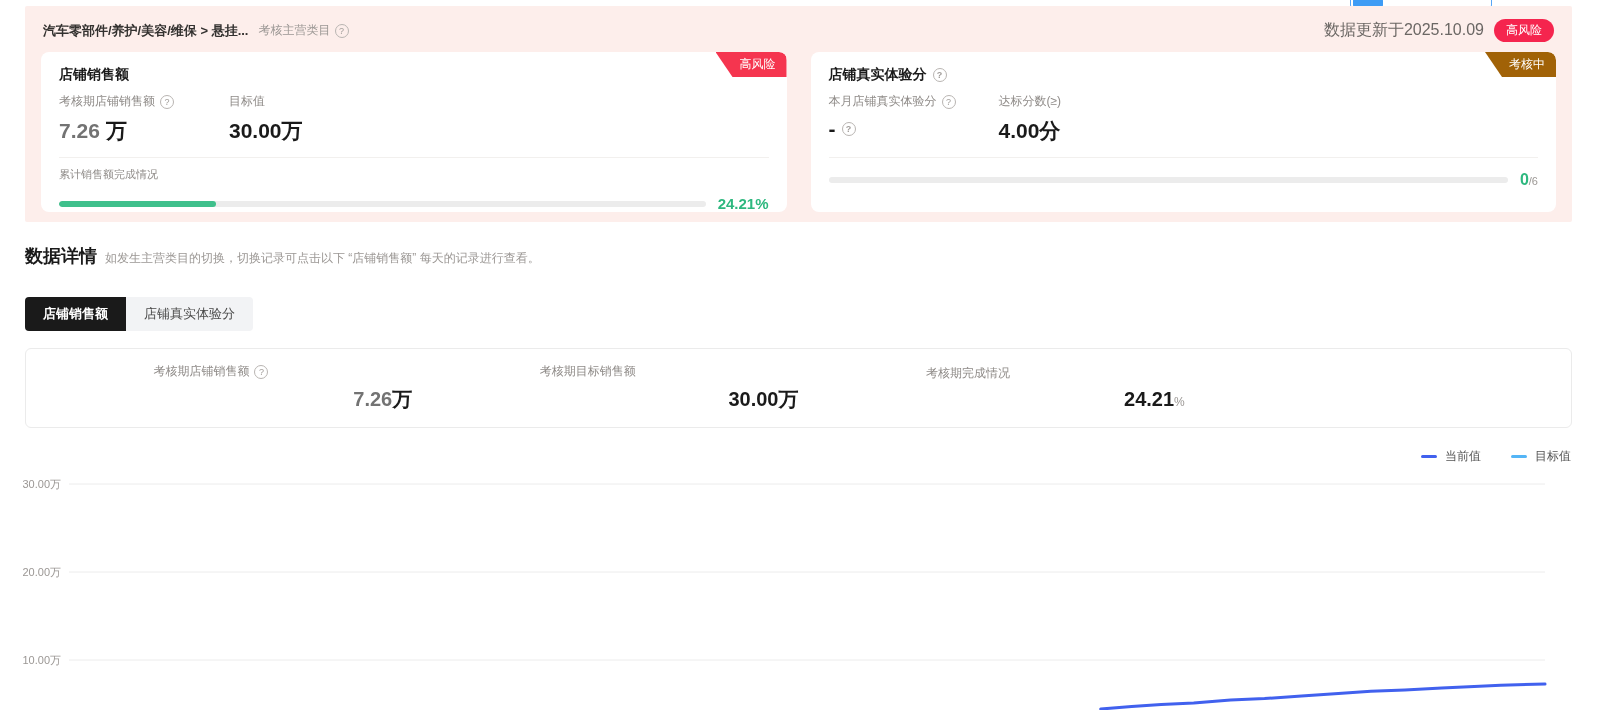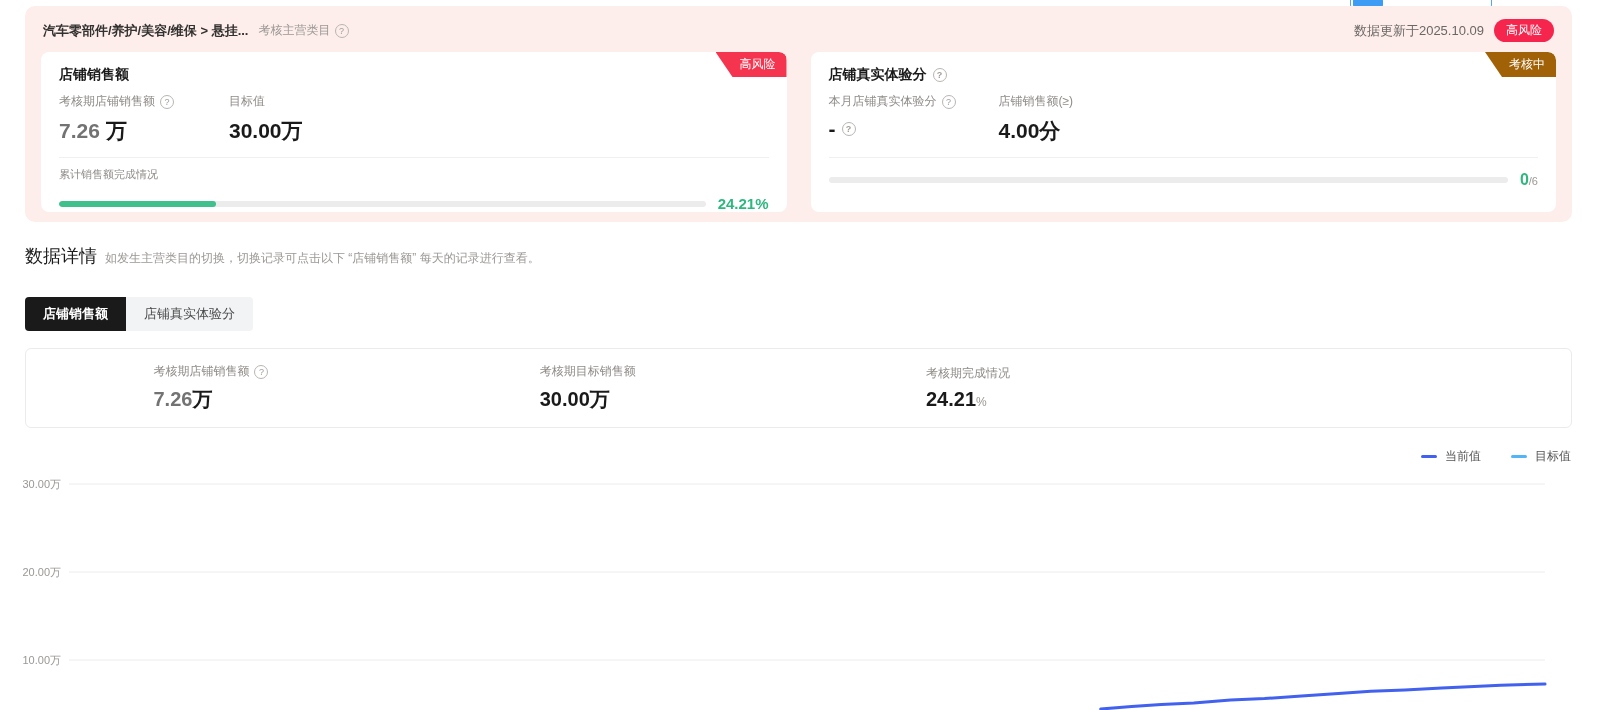--- a/index.html
+++ b/index.html
@@ -7,28 +7,28 @@
     font-family:"Liberation Sans","DejaVu Sans",sans-serif; color:#1a1a1a; }
 
   
   .top-toggle { position:absolute; top:0; left:1350px; width:142px; height:14px;
     background:#fff; border:1px solid #57a6f6; border-top:none; border-radius:0 0 9px 9px; }
   .top-toggle .seg { position:absolute; left:2px; top:-2px; width:30px; height:13px;
     background:#3e9cf5; border-radius:3px 3px 6px 6px; }
 
   
   .banner { position:absolute; top:6px; left:25px; right:25px; height:216px;
-    background:#fdeeeb; border-radius:10px; }
+    background:#fdeeeb; border-radius:2px; }
   .banner-head { display:flex; justify-content:space-between; align-items:center;
     padding:13px 18px 0 18px; }
   .bc-left { display:flex; align-items:center; gap:10px; }
   .breadcrumb { font-size:13px; font-weight:700; color:#33312f; }
   .cat-label { font-size:12px; color:#9b9794; display:flex; align-items:center; gap:4px; }
   .bc-right { display:flex; align-items:center; gap:10px; }
-  .updated { font-size:13px; color:#6b6764; }
+  .updated { font-size:16px; color:#6b6764; }
   .pill { background:#f5254e; color:#fff; font-size:12px; padding:3px 12px; border-radius:20px; }
 
   .help { display:inline-flex; width:14px; height:14px; border:1px solid #b9b5b2; color:#a09c99;
     border-radius:50%; font-size:9px; align-items:center; justify-content:center; flex:0 0 auto; }
 
   .cards { display:flex; gap:24px; padding:10px 16px 0 16px; }
   .card { position:relative; flex:1; height:160px; background:#fff; border-radius:8px;
     padding:14px 18px; overflow:hidden; }
   .ribbon { position:absolute; top:0; right:0; height:25px; line-height:25px;
     padding:0 11px 0 24px; color:#fff; font-size:12px;
@@ -47,35 +47,35 @@
   .bar-row { display:flex; align-items:center; gap:12px; margin-top:13px; }
   .track { flex:1; height:6px; background:#ececec; border-radius:3px; overflow:hidden; }
   .fill { height:100%; background:#3fc08c; border-radius:3px; width:0; }
   .pct { font-size:15px; font-weight:700; color:#2eb87f; white-space:nowrap; }
   .frac-num { font-size:16px; font-weight:700; color:#2eb87f; }
   .frac-den { font-size:11px; color:#9b9794; }
 
   
   .details-head { position:absolute; top:244px; left:25px; right:25px;
     display:flex; align-items:baseline; gap:8px; }
-  .details-title { font-size:18px; font-weight:400; color:#1a1a1a;text-align:right; }
+  .details-title { font-size:18px; font-weight:700; color:#1a1a1a;text-align:right; }
   .details-sub { font-size:12px; color:#9b9794; }
 
   .tabs { position:absolute; top:297px; left:25px; display:inline-flex;
     border-radius:4px; overflow:hidden; }
   .tab { font-size:13px; padding:8px 18px; cursor:pointer; }
   .tab.active { background:#1a1a1a; color:#fff; font-weight:600; }
   .tab.idle { background:#f2f3f5; color:#4a4a4a; }
 
   .stats-card { position:absolute; top:348px; left:25px; right:25px; height:80px;
     border:1px solid #ebebeb; border-radius:6px; background:#fff;
     display:grid; grid-template-columns:1fr 1fr 1fr 1fr; align-items:center; }
   .stat { padding-left:33%; }
   .stat-label { font-size:12px; color:#8f8b88; display:flex; align-items:center; gap:5px; }
-  .stat-value { margin-top:6px; font-size:20px; font-weight:700; color:#1a1a1a; }
+  .stat-value { margin-top:6px; font-size:20px; font-weight:700; color:#1a1a1a;text-align:right; }
   .unit-pct { font-size:12px; color:#9b9794; font-weight:400; }
 
   
   .chart-wrap { position:absolute; top:440px; left:1px; width:1597px; height:270px; }
   .legend { position:absolute; top:8px; right:27px; display:flex; gap:30px; align-items:center; }
   .legend-item { display:flex; align-items:center; gap:8px; cursor:pointer; }
   .dash { width:16px; height:3px; border-radius:2px; }
   .legend-label { font-size:12px; color:#555; }
   .tick-label { font-size:11px; fill:#9b9794; }
 </style>
@@ -146,21 +146,21 @@
             <span>本月店铺真实体验分</span>
             <span class="help">?</span>
           </div>
           <div class="m-value">
             <span>-</span>
             <span class="help">?</span>
           </div>
         </div>
         <div>
           <div class="m-label">
-            <span>店铺销售额(≥)</span>
+            <span>达标分数(≥)</span>
           </div>
           <div class="m-value">4.00分</div>
         </div>
       </div>
       <div class="divider"></div>
       <div class="bar-row">
         <div class="track">
           <div class="fill" style="width: 0%;"></div>
         </div>
         <span><span class="frac-num">0</span><span class="frac-den">/6</span></span>

